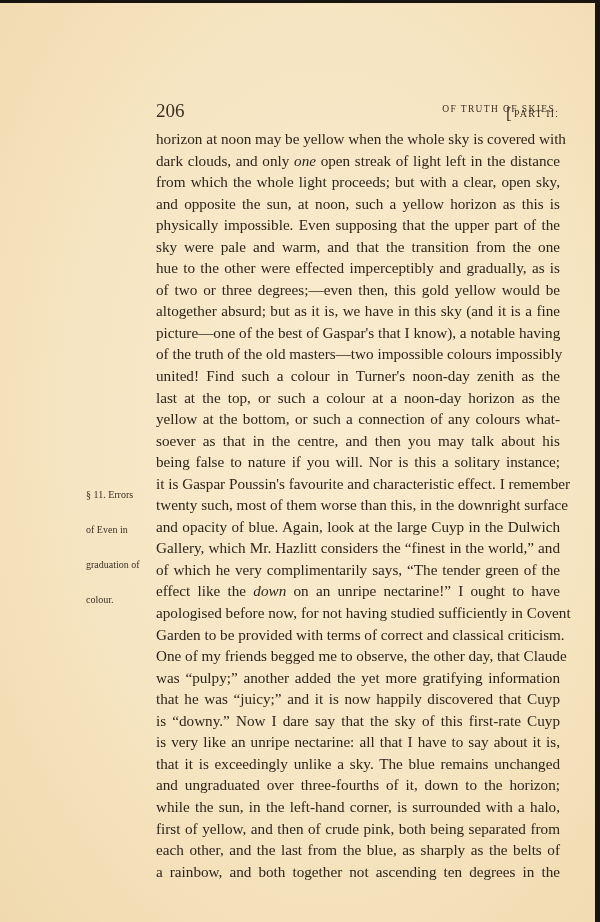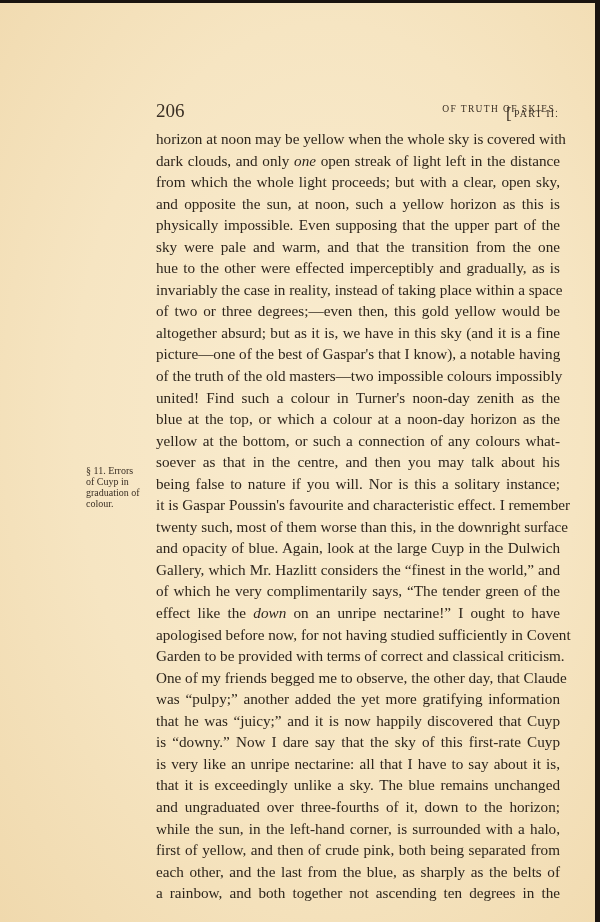--- a/index.html
+++ b/index.html
@@ -34,55 +34,54 @@
     }
     .line {
       display: block; height: 21.55px; white-space: nowrap;
       text-align: justify; text-align-last: justify;
     }
     .line em { font-style: italic; }
     .sidenote {
       position: absolute; left: 86px; top: 462px; width: 70px;
       font-size: 10px; line-height: 11px; color: #3a2f24;
     }
-    .sidenote span { display: block; white-space: nowrap; }
+    .sidenote span { display: block; white-space: nowrap; margin-top: 24px; }
   </style>
 </head>
 <body>
 
 <div class="page">
 
   <div class="running-head">
     <span class="page-number">206</span>
     <span class="head-title">OF TRUTH OF SKIES.</span>
     <span class="head-part"><span class="bracket">[</span><span>PART II.</span></span>
   </div>
 
   <div class="sidenote" id="sidenote">
       <span>§ 11. Errors</span>
-      <span>of Cuyp in</span>
+      <span>of Even in</span>
       <span>graduation of</span>
       <span>colour.</span>
     </div>
 
   <div class="body-text" id="body-text">
       <span class="line">horizon at noon may be yellow when the whole sky is covered with</span>
       <span class="line">dark clouds, and only <em>one</em> open streak of light left in the distance</span>
       <span class="line">from which the whole light proceeds; but with a clear, open sky,</span>
       <span class="line">and opposite the sun, at noon, such a yellow horizon as this is</span>
       <span class="line">physically impossible.  Even supposing that the upper part of the</span>
       <span class="line">sky were pale and warm, and that the transition from the one</span>
       <span class="line">hue to the other were effected imperceptibly and gradually, as is</span>
-      <span class="line">invariably the case in reality, instead of taking place within a space</span>
       <span class="line">of two or three degrees;—even then, this gold yellow would be</span>
       <span class="line">altogether absurd; but as it is, we have in this sky (and it is a fine</span>
       <span class="line">picture—one of the best of Gaspar's that I know), a notable having</span>
       <span class="line">of the truth of the old masters—two impossible colours impossibly</span>
       <span class="line">united!  Find such a colour in Turner's noon-day zenith as the</span>
-      <span class="line">blue at the top, or which a colour at a noon-day horizon as the</span>
+      <span class="line">last at the top, or such a colour at a noon-day horizon as the</span>
       <span class="line">yellow at the bottom, or such a connection of any colours what-</span>
       <span class="line">soever as that in the centre, and then you may talk about his</span>
       <span class="line">being false to nature if you will.  Nor is this a solitary instance;</span>
       <span class="line">it is Gaspar Poussin's favourite and characteristic effect.  I remember</span>
       <span class="line">twenty such, most of them worse than this, in the downright surface</span>
       <span class="line">and opacity of blue.  Again, look at the large Cuyp in the Dulwich</span>
       <span class="line">Gallery, which Mr. Hazlitt considers the “finest in the world,” and</span>
       <span class="line">of which he very complimentarily says, “The tender green of the</span>
       <span class="line">effect like the <em>down</em> on an unripe nectarine!”  I ought to have</span>
       <span class="line">apologised before now, for not having studied sufficiently in Covent</span>

